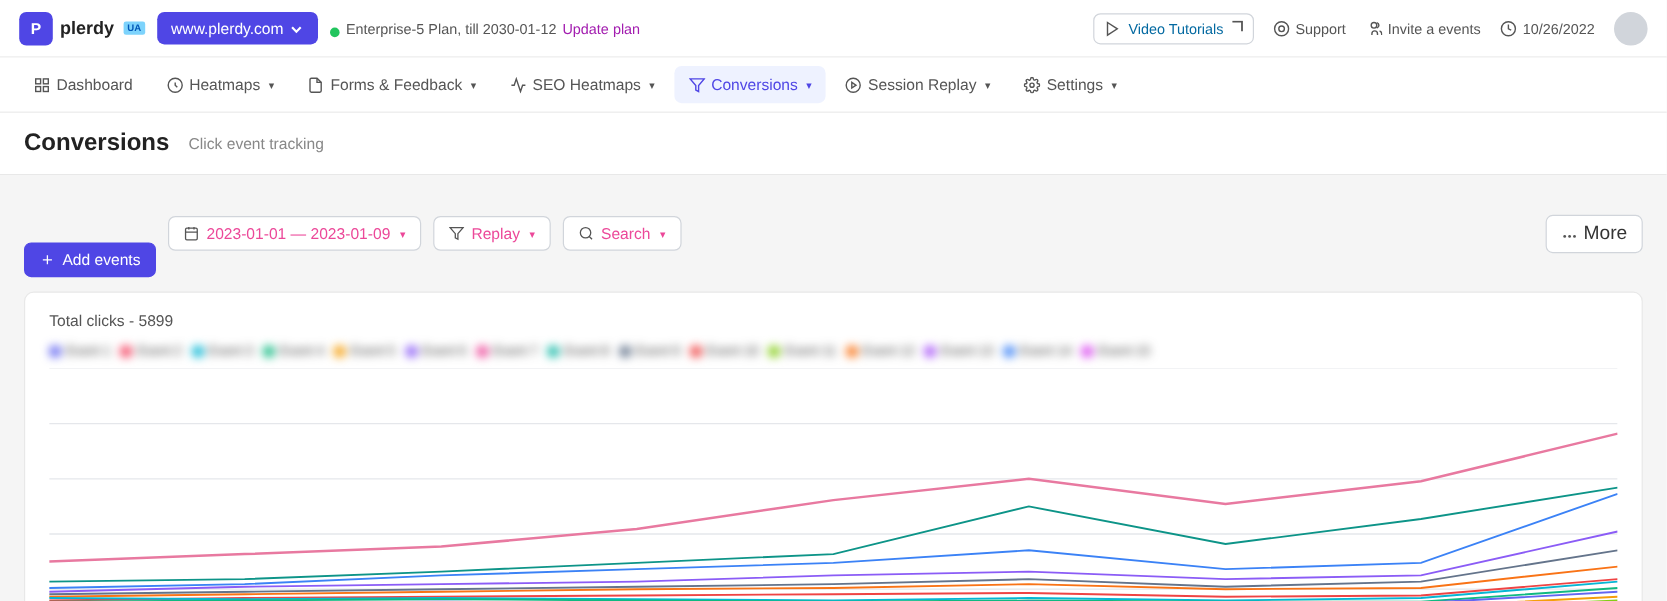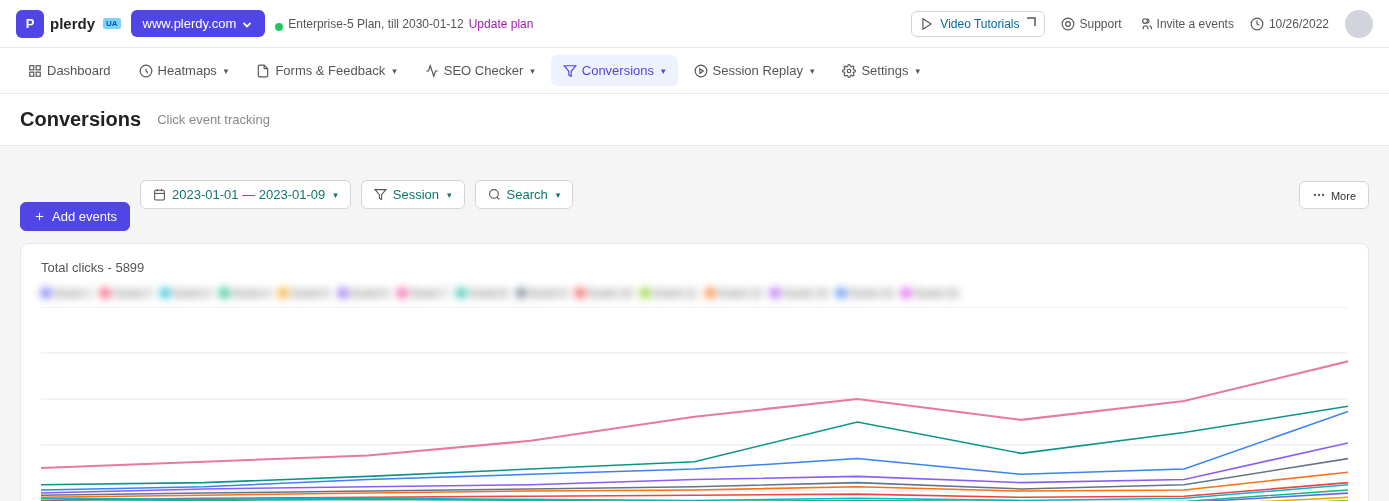--- a/index.html
+++ b/index.html
@@ -54,29 +54,29 @@
     .page-subtitle { font-size: 13px; color: #888; }
 
     
     .toolbar {
       display: flex; align-items: center; gap: 10px;
       padding: 12px 20px; background: #f5f5f5;
     }
     .toolbar-btn {
       display: flex; align-items: center; gap: 6px; background: #fff;
       border: 1px solid #d1d5db; border-radius: 6px; padding: 6px 12px;
-      cursor: pointer; font-size: 13px; color: #0f766e;
+      cursor: pointer; font-size: 13px; color: #ec4899;
     }
     .toolbar-btn.primary { background: #4f46e5; color: #fff; border-color: #4f46e5; margin-top: 44px; }
     .toolbar-btn.primary svg { fill: #fff; }
     .toolbar-spacer { flex: 1; }
     .more-btn {
       display: flex; align-items: flex-end; gap: 5px; background: #fff;
       border: 1px solid #d1d5db; border-radius: 6px; padding: 6px 12px;
-      cursor: pointer; font-size: 11px; color: #333;
+      cursor: pointer; font-size: 16px; color: #333;
     }
 
     
     .chart-container {
       background: #fff; margin: 0 20px 20px; border-radius: 8px;
       border: 1px solid #e8e8e8; padding: 16px 20px; position: relative;
     }
     .chart-title { font-size: 13px; color: #555; margin-bottom: 12px; }
 
     
@@ -178,21 +178,21 @@
         <path d="M14 2H6a2 2 0 00-2 2v16a2 2 0 002 2h12a2 2 0 002-2V8z"></path>
         <polyline points="14,2 14,8 20,8"></polyline>
       </svg>
     <span>Forms &amp; Feedback</span>
     <span class="chevron">▾</span>
   </div>
   <div class="nav-item">
     <svg viewBox="0 0 24 24" fill="none" stroke="currentColor" stroke-width="2">
         <polyline points="22,12 18,12 15,21 9,3 6,12 2,12"></polyline>
       </svg>
-    <span>SEO Checker</span>
+    <span>SEO Heatmaps</span>
     <span class="chevron">▾</span>
   </div>
   <div class="nav-item active">
     <svg viewBox="0 0 24 24" fill="none" stroke="currentColor" stroke-width="2">
         <polygon points="22,3 2,3 10,12.46 10,19 14,21 14,12.46"></polygon>
       </svg>
     <span>Conversions</span>
     <span class="chevron">▾</span>
   </div>
   <div class="nav-item">
@@ -233,21 +233,21 @@
         <line x1="8" y1="2" x2="8" y2="6"></line>
         <line x1="3" y1="10" x2="21" y2="10"></line>
       </svg>
     <span>2023-01-01 — 2023-01-09</span>
     <span class="chevron">▾</span>
   </button>
   <button class="toolbar-btn">
     <svg width="13" height="13" viewBox="0 0 24 24" fill="none" stroke="#555" stroke-width="2">
         <polygon points="22,3 2,3 10,12.46 10,19 14,21 14,12.46"></polygon>
       </svg>
-    <span>Session</span>
+    <span>Replay</span>
     <span class="chevron">▾</span>
   </button>
   <button class="toolbar-btn">
     <svg width="13" height="13" viewBox="0 0 24 24" fill="none" stroke="#555" stroke-width="2">
         <circle cx="11" cy="11" r="8"></circle>
         <line x1="21" y1="21" x2="16.65" y2="16.65"></line>
       </svg>
     <span>Search</span>
     <span class="chevron">▾</span>
   </button>

